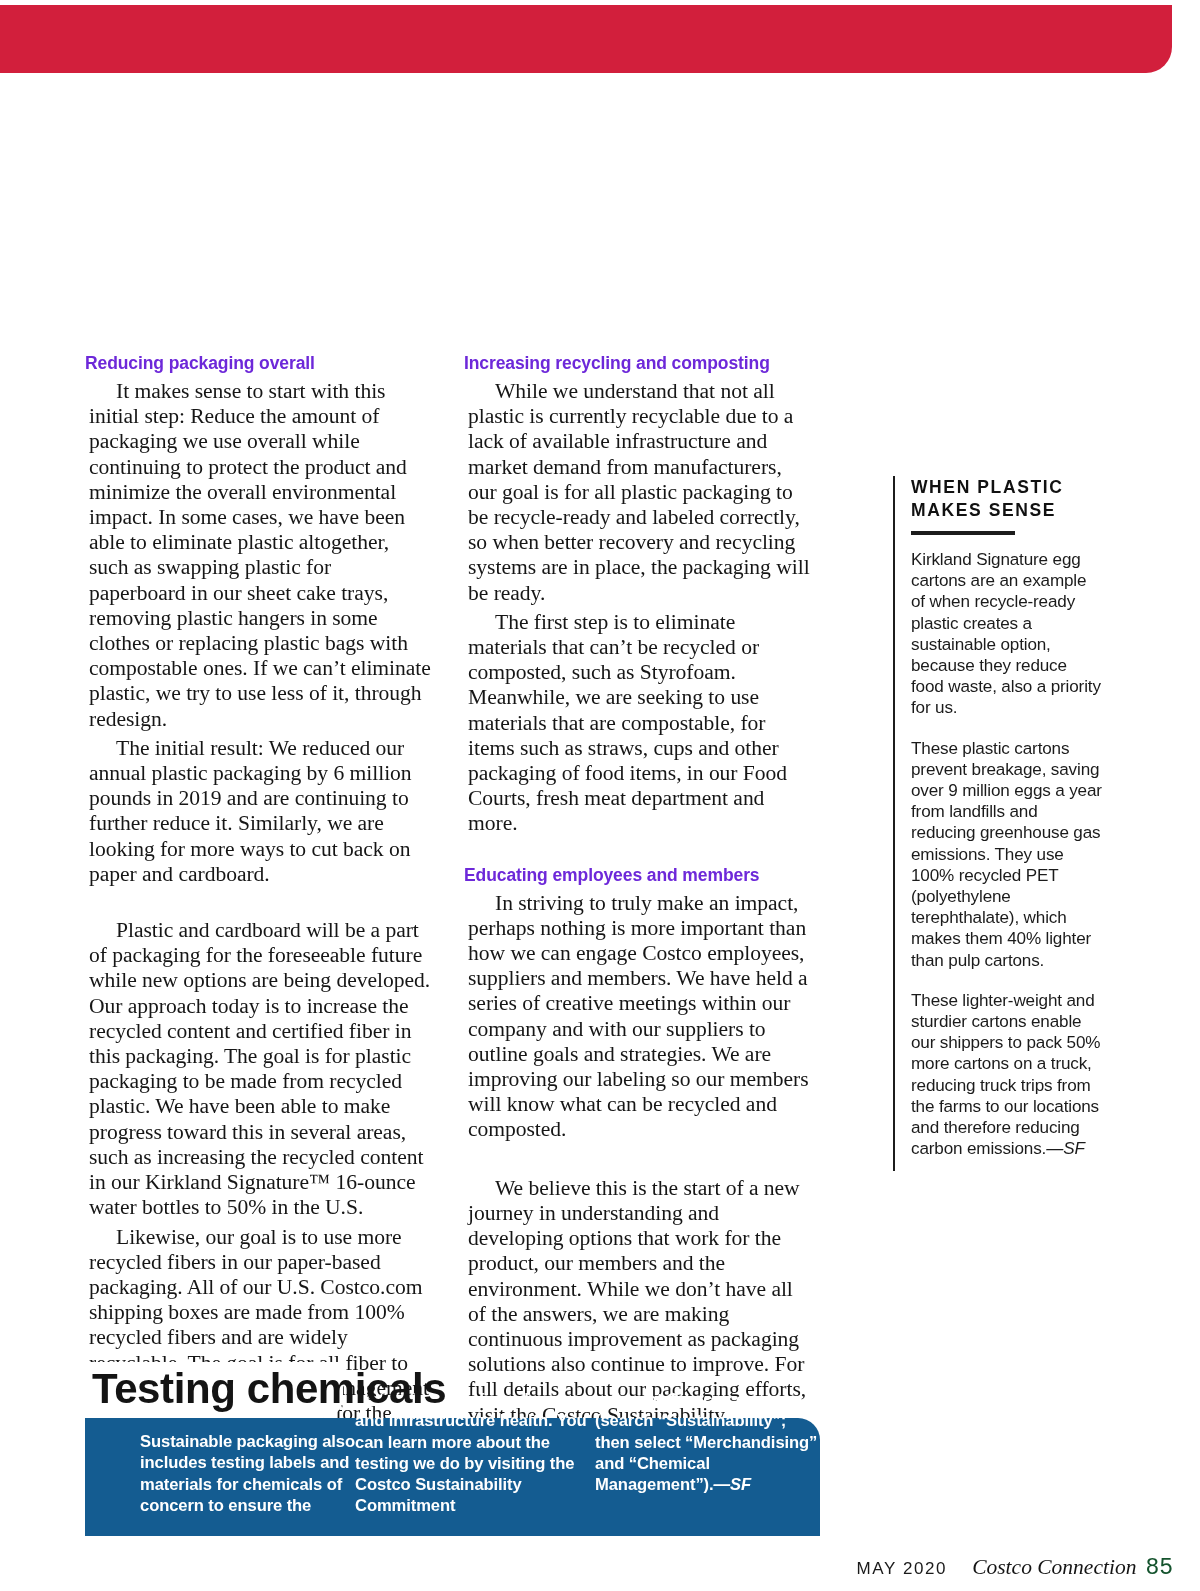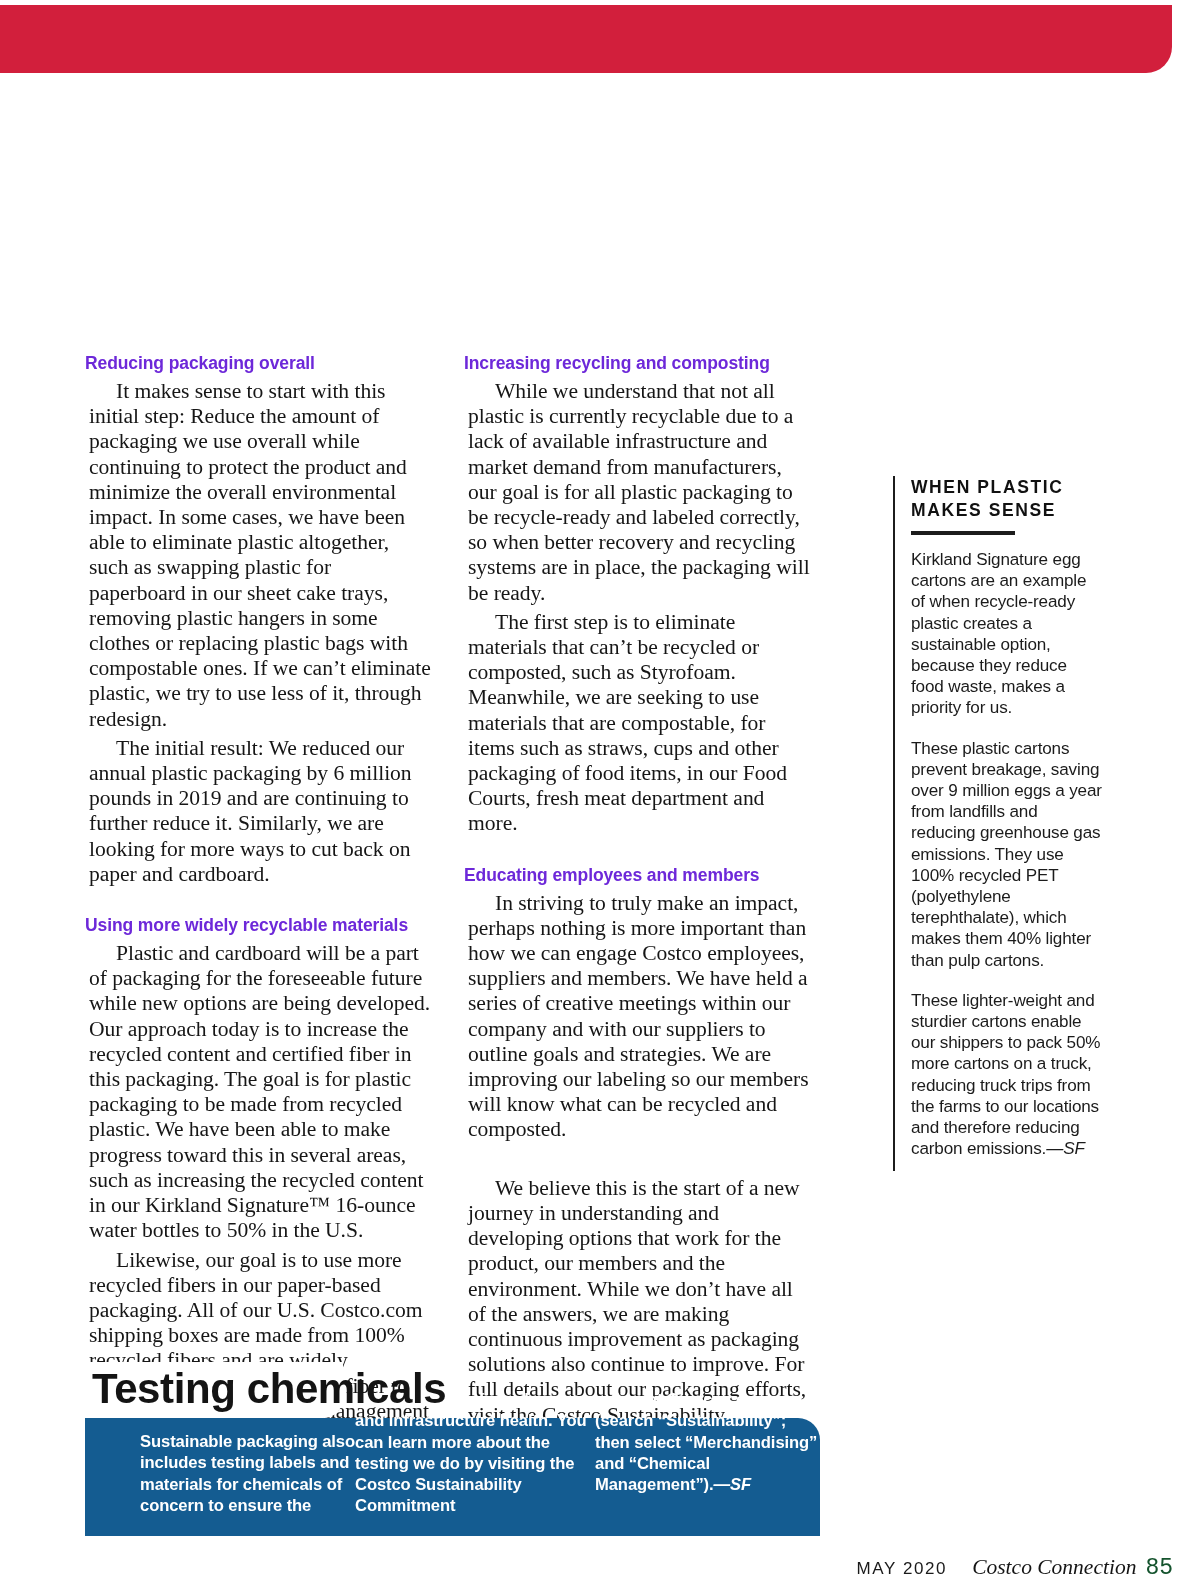--- a/index.html
+++ b/index.html
@@ -186,40 +186,39 @@
 </head>
 <body>
 
 <div id="top-banner"></div>
 
 <div class="col" id="col-1">
   <h2 class="sec-head">Reducing packaging overall</h2>
   <p class="body">It makes sense to start with this initial step: Reduce the amount of packaging we use overall while continuing to protect the product and minimize the overall environmental impact. In some cases, we have been able to eliminate plastic altogether, such as swapping plastic for paperboard in our sheet cake trays, removing plastic hangers in some clothes or replacing plastic bags with compostable ones. If we can’t eliminate plastic, we try to use less of it, through redesign.</p>
   <p class="body">The initial result: We reduced our annual plastic packaging by 6 million pounds in 2019 and are continuing to further reduce it. Similarly, we are looking for more ways to cut back on paper and cardboard.</p>
   <div class="gap-sm"></div>
-  <h2 class="sec-head">Using more widely recyclable materials</h2>
   <p class="body">Plastic and cardboard will be a part of packaging for the foreseeable future while new options are being developed. Our approach today is to increase the recycled content and certified fiber in this packaging. The goal is for plastic packaging to be made from recycled plastic. We have been able to make progress toward this in several areas, such as increasing the recycled content in our Kirkland Signature™ 16-ounce water bottles to 50% in the U.S.</p>
   <p class="body">Likewise, our goal is to use more recycled fibers in our paper-based packaging. All of our U.S. Costco.com shipping boxes are made from 100% recycled fibers and are widely recyclable. The goal is for all fiber to come from certified forest management programs, with a preference for the Forest Stewardship Council.</p>
 </div>
 
 <div class="col" id="col-2">
   <h2 class="sec-head">Increasing recycling and composting</h2>
   <p class="body">While we understand that not all plastic is currently recyclable due to a lack of available infrastructure and market demand from manufacturers, our goal is for all plastic packaging to be recycle-ready and labeled correctly, so when better recovery and recycling systems are in place, the packaging will be ready.</p>
   <p class="body">The first step is to eliminate materials that can’t be recycled or composted, such as Styrofoam. Meanwhile, we are seeking to use materials that are compostable, for items such as straws, cups and other packaging of food items, in our Food Courts, fresh meat department and more.</p>
   <div class="gap-sm"></div>
   <h2 class="sec-head">Educating employees and members</h2>
   <p class="body">In striving to truly make an impact, perhaps nothing is more important than how we can engage Costco employees, suppliers and members. We have held a series of creative meetings within our company and with our suppliers to outline goals and strategies. We are improving our labeling so our members will know what can be recycled and composted.</p>
   <div class="gap-md"></div>
   <p class="body"><span>We believe this is the start of a new journey in understanding and developing options that work for the product, our members and the environment. While we don’t have all of the answers, we are making continuous improvement as packaging solutions also continue to improve. For full details about our packaging efforts, visit the Costco Sustainability Commitment on Costco.com (search “Sustainability”; then select “Merchandising” and “Packaging”).</span><span class="endmark"></span></p>
 </div>
 
 <aside id="sidebar">
   <h3 id="sidebar-title">WHEN PLASTIC MAKES SENSE</h3>
   <div id="sidebar-rule"></div>
-  <p class="side-p">Kirkland Signature egg cartons are an example of when recycle-ready plastic creates a sustainable option, because they reduce food waste, makes a priority for us.</p>
+  <p class="side-p">Kirkland Signature egg cartons are an example of when recycle-ready plastic creates a sustainable option, because they reduce food waste, also a priority for us.</p>
   <p class="side-p">These plastic cartons prevent breakage, saving over 9 million eggs a year from landfills and reducing greenhouse gas emissions. They use 100% recycled PET (polyethylene terephthalate), which makes them 40% lighter than pulp cartons.</p>
   <p class="side-p"><span>These lighter-weight and sturdier cartons enable our shippers to pack 50% more cartons on a truck, reducing truck trips from the farms to our locations and therefore reducing carbon emissions.</span><i>—SF</i></p>
 </aside>
 
 <div id="testing-box">
   <div id="testing-notch"></div>
 </div>
 <div id="testing-title-wrap">
   <div id="testing-title">Testing chemicals</div>
 </div>

